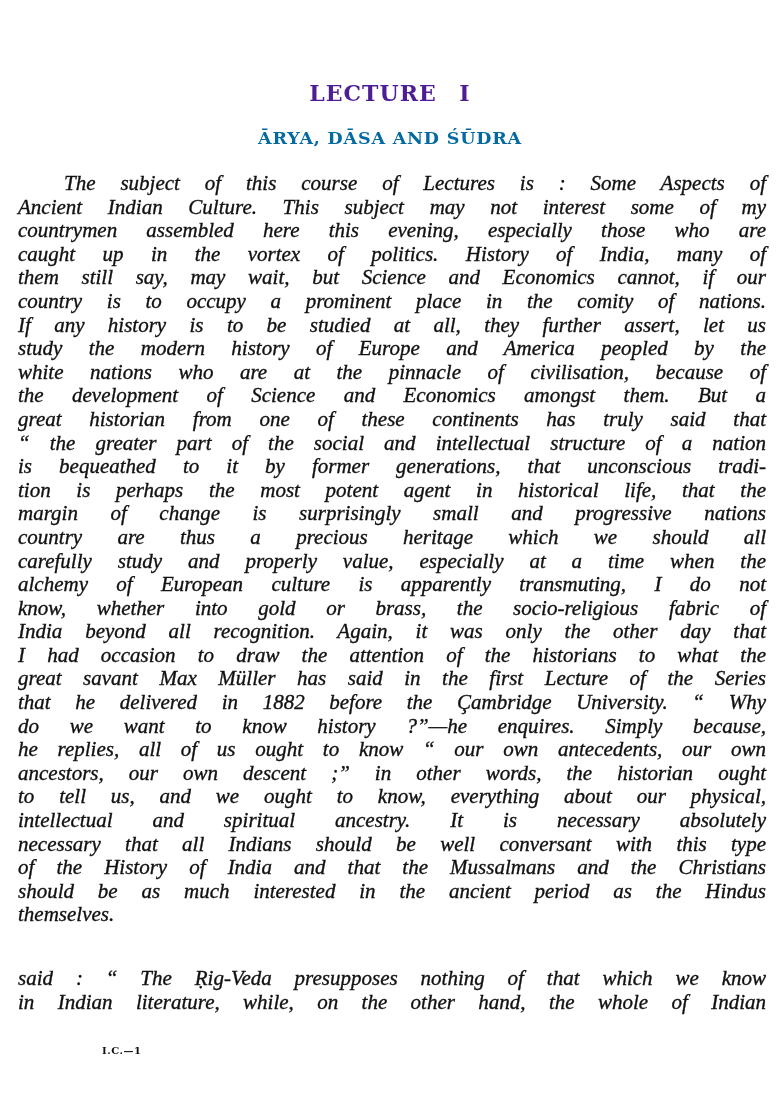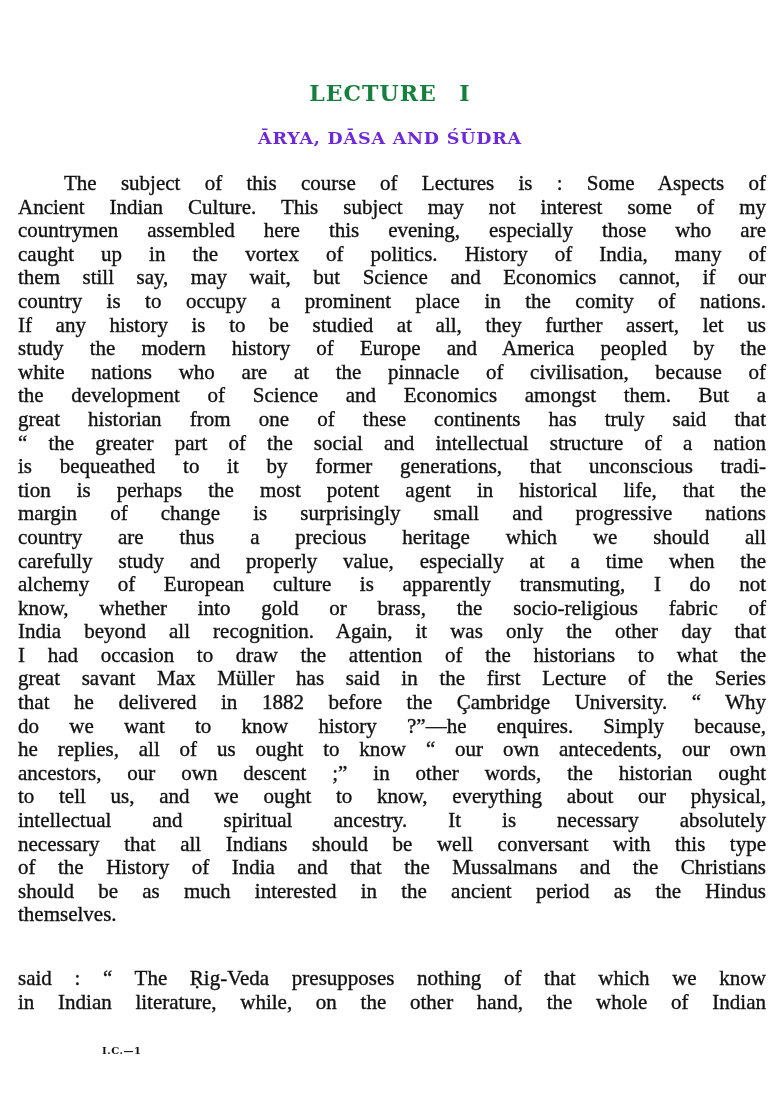--- a/index.html
+++ b/index.html
@@ -26,33 +26,33 @@
       position: absolute;
       top: 80px;
       left: 0;
       width: 780px;
       text-align: center;
       font-family: "DejaVu Serif", serif;
       font-weight: bold;
       font-size: 22px;
       letter-spacing: 1px;
       word-spacing: 14px;
-      color: #15803d;
+      color: #4c1d95;
     }
     .lecture-subtitle {
       position: absolute;
       top: 128px;
       left: 0;
       width: 780px;
       text-align: center;
       font-family: "DejaVu Serif", serif;
       font-weight: bold;
       font-size: 17.5px;
       letter-spacing: 0.8px;
-      color: #6d28d9;
+      color: #0369a1;
     }
     .body-text {
       position: absolute;
       left: 18px;
       width: 748px;
       font-family: "Liberation Serif", serif;
       font-size: 21px;
       line-height: 23.6px;
       color: #111;
       -webkit-text-stroke: 0.35px #111;
@@ -70,20 +70,21 @@
     .line.indent { padding-left: 46px; }
     .line.last {
       text-align-last: left;
     }
     .line-inner {
       display: block;
       width: 100%;
       text-align: justify;
       text-align-last: justify;
       white-space: normal;
+      font-style: italic;
     }
     .line.last .line-inner { text-align-last: left; }
     .footer-signature {
       position: absolute;
       top: 1045px;
       left: 102px;
       font-family: "DejaVu Serif", serif;
       font-weight: bold;
       font-size: 10px;
       color: #111;

